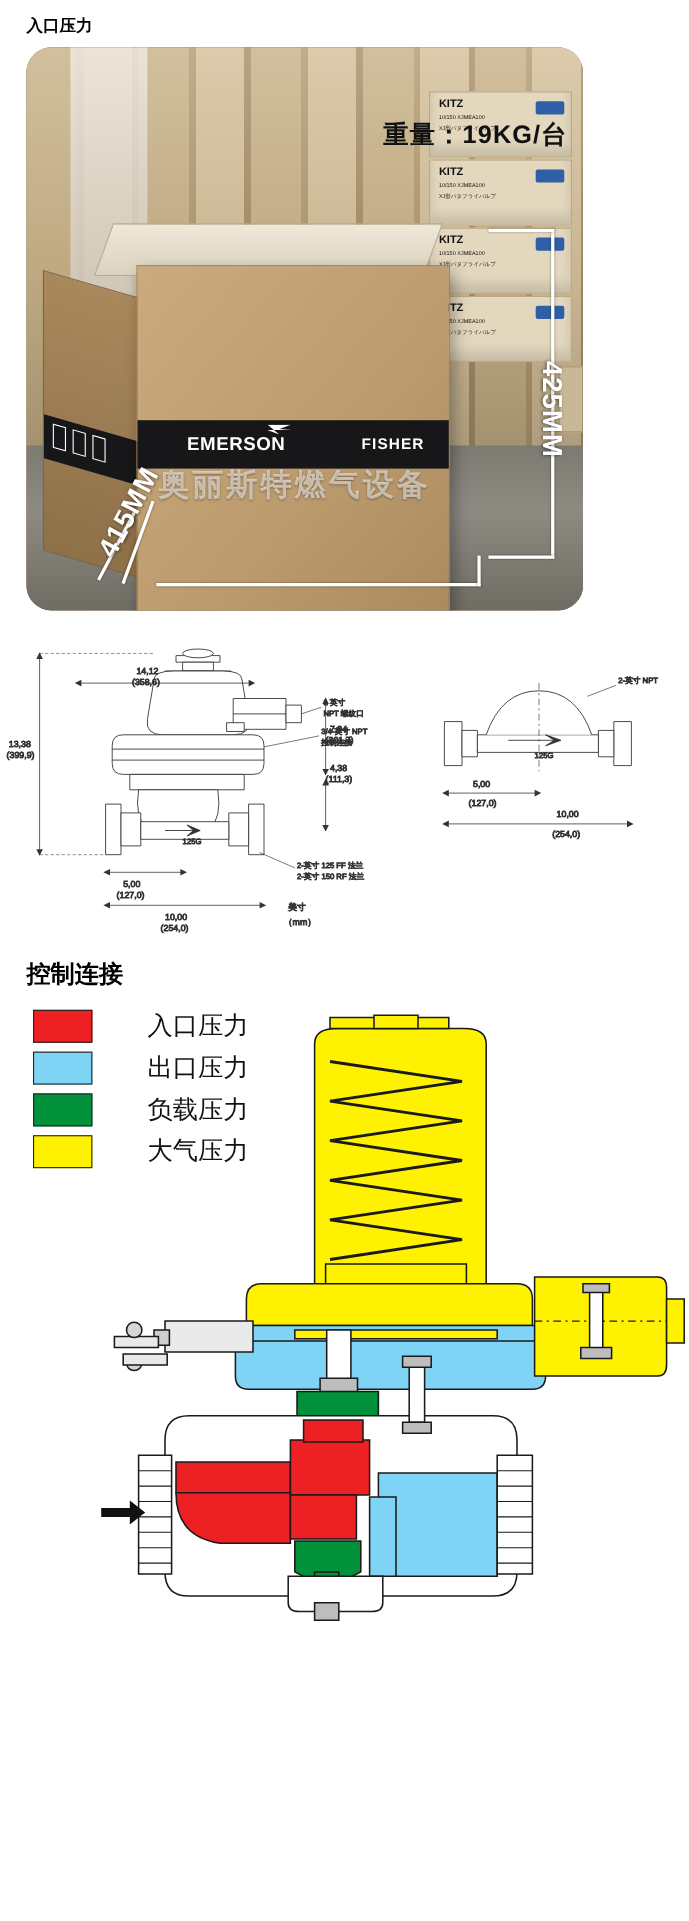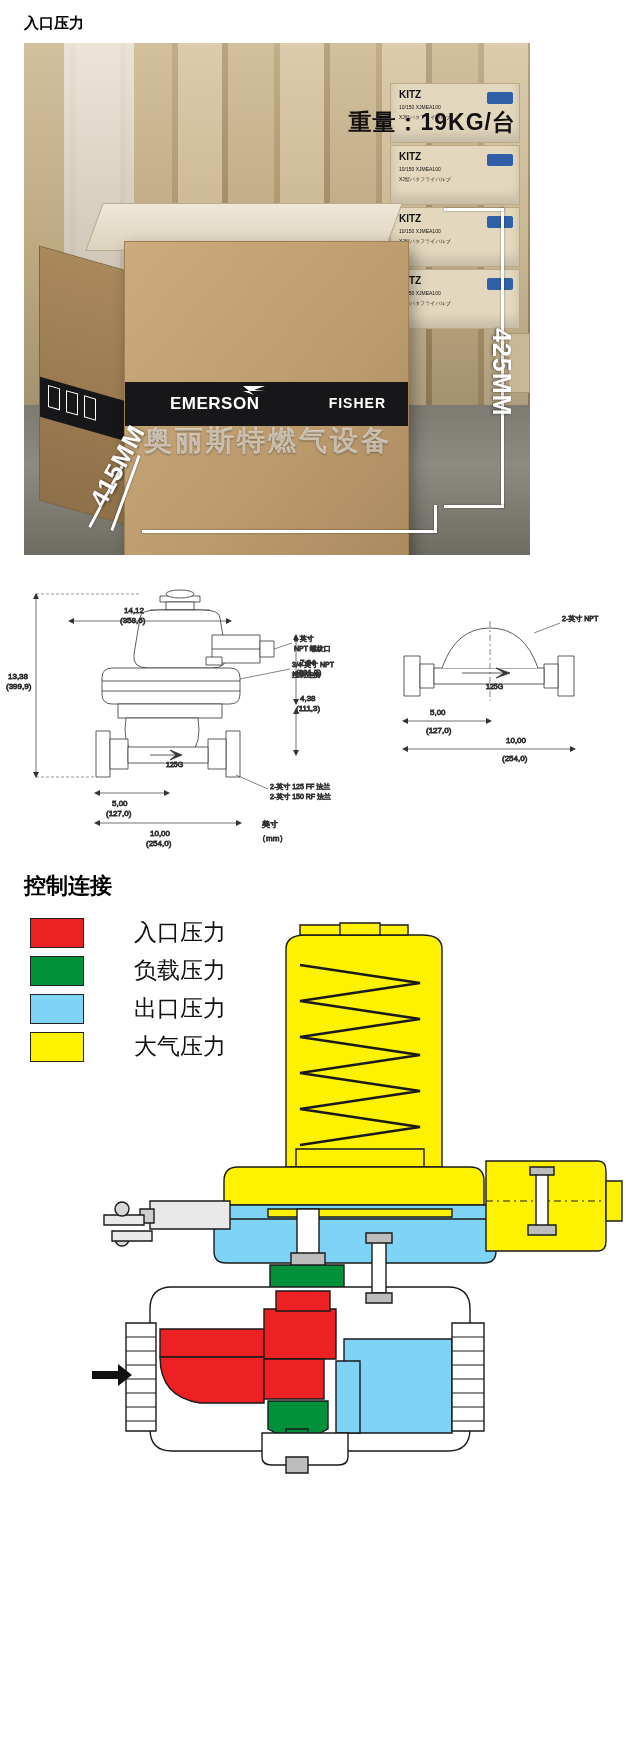--- a/index.html
+++ b/index.html
@@ -34,20 +34,21 @@
   }
 
   
   .photo-wrap {
     position: relative;
     width: 506px;
     height: 512px;
     margin: 10px auto 0 24px;
     overflow: hidden;
     background: #6a6a68;
+    border-radius: 23px;
   }
   
   .photo-bg {
     position: absolute; inset: 0;
     background:
       linear-gradient(to bottom, rgba(255,255,255,0.18), rgba(0,0,0,0.05) 40%, rgba(0,0,0,0.30)),
       repeating-linear-gradient(90deg,
         #c8b288 0px, #c8b288 46px,
         #b49b71 46px, #b49b71 52px,
         #d4c09a 52px, #d4c09a 96px,
@@ -372,26 +373,26 @@
   <div class="section-title-big">控制连接</div>
 
   <div class="principle">
 
     <div class="legend">
       <div class="legend-row">
         <span class="swatch" style="background:#ED2024"></span>
         <span class="legend-text">入口压力</span>
       </div>
       <div class="legend-row">
+        <span class="swatch" style="background:#7FD4F5"></span>
+        <span class="legend-text">出口压力</span>
+      </div>
+      <div class="legend-row">
         <span class="swatch" style="background:#00913A"></span>
         <span class="legend-text">负载压力</span>
-      </div>
-      <div class="legend-row">
-        <span class="swatch" style="background:#7FD4F5"></span>
-        <span class="legend-text">出口压力</span>
       </div>
       <div class="legend-row">
         <span class="swatch" style="background:#FFF200"></span>
         <span class="legend-text">大气压力</span>
       </div>
     </div>
 
     <svg width="626" height="600" viewBox="0 0 626 600" style="position:absolute; left:0; top:0;">
       <g stroke="#1a1a1a" stroke-width="1.4" fill="none">
 

